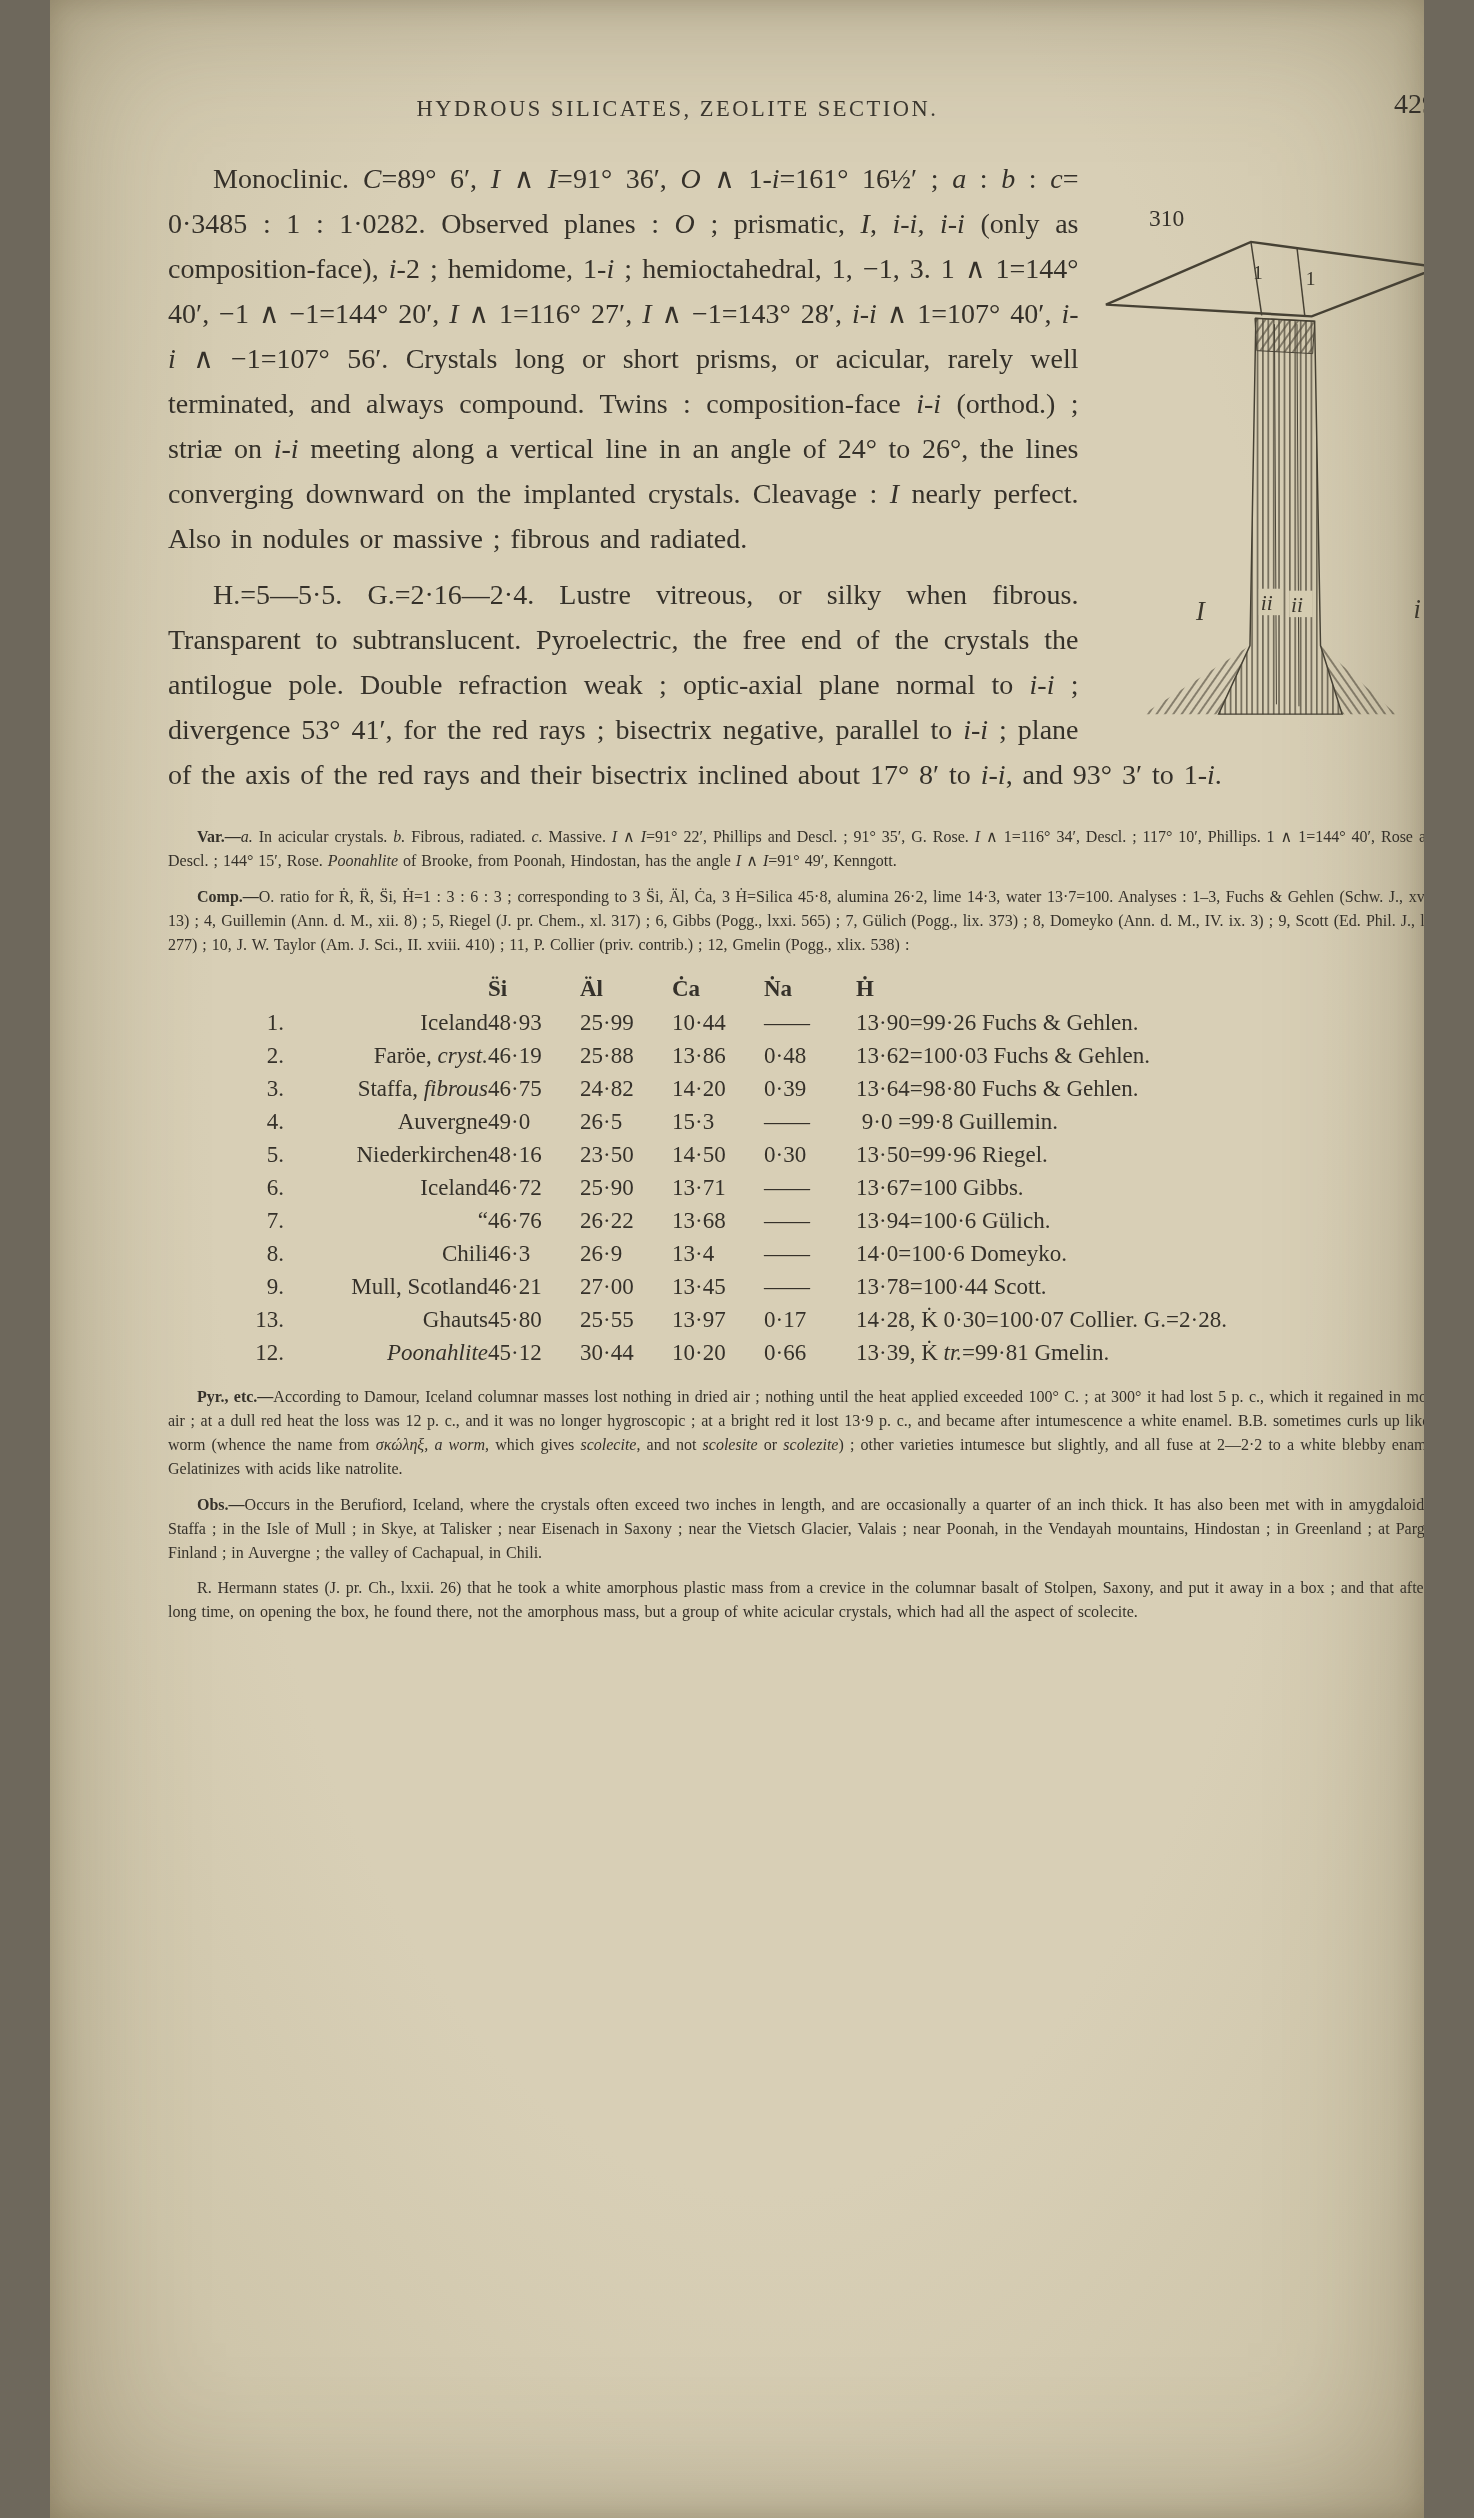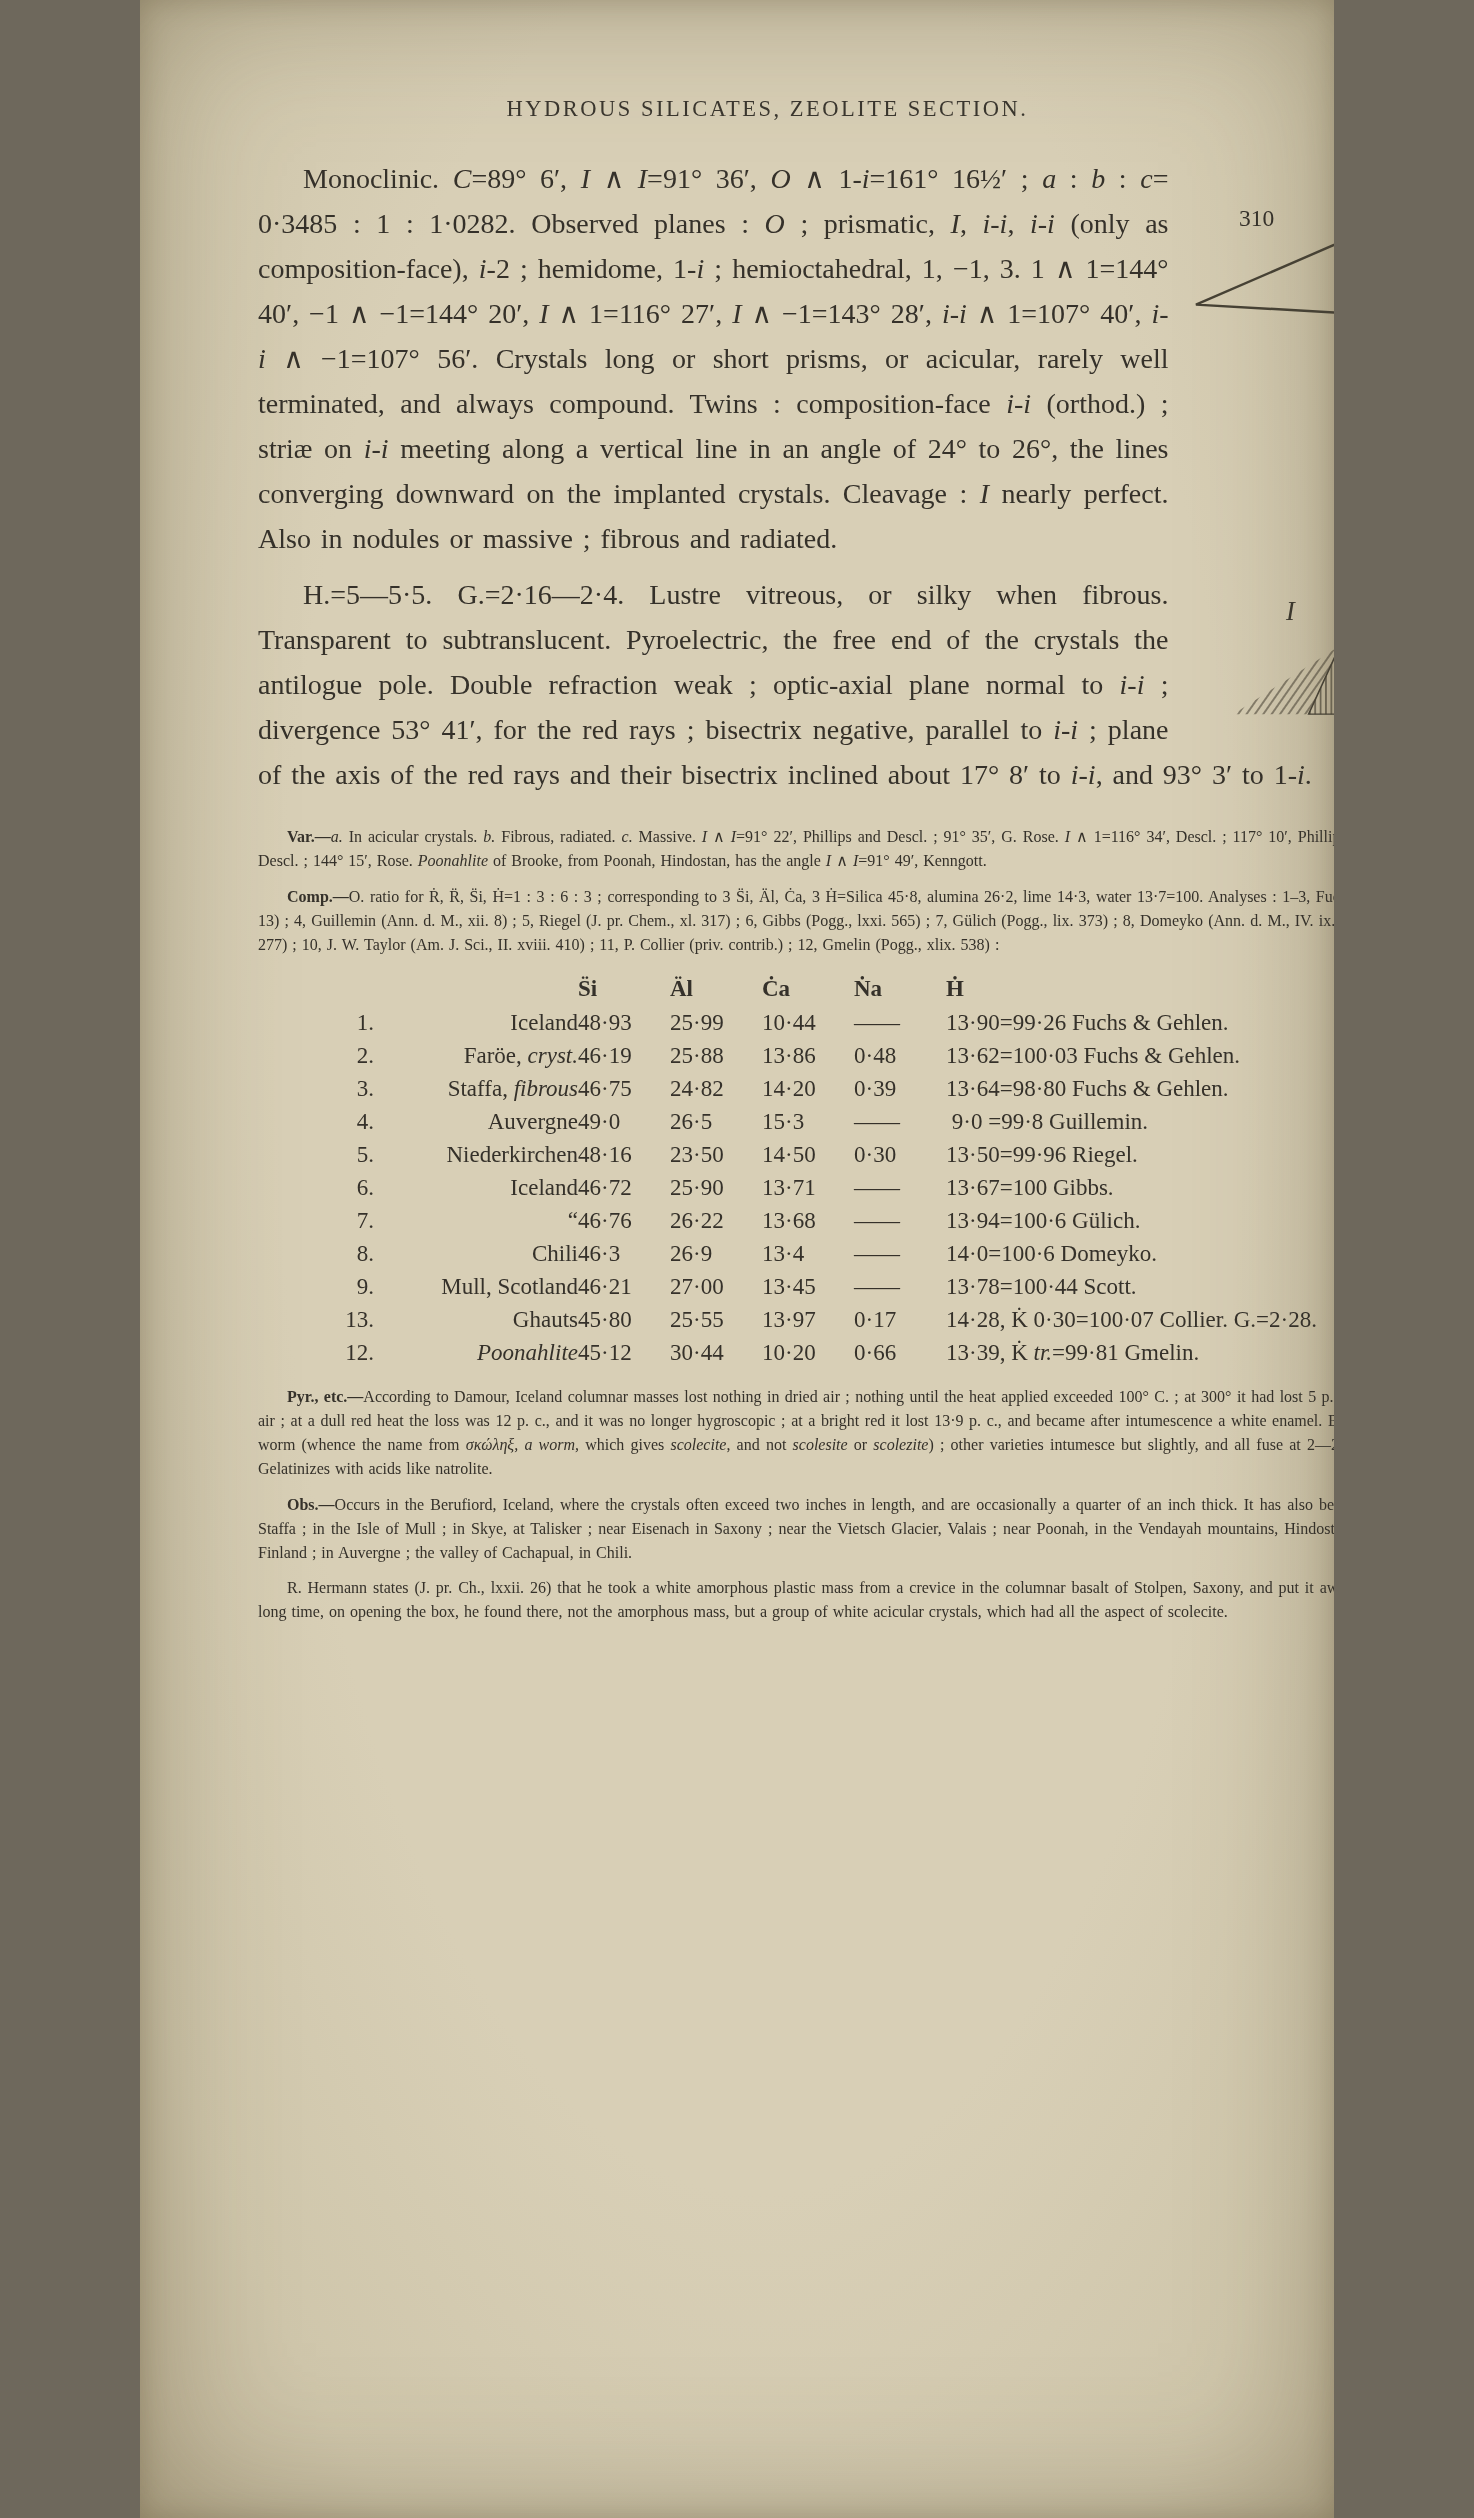--- a/index.html
+++ b/index.html
@@ -1,18 +1,18 @@
 <!DOCTYPE html>
 <html><head>
 <meta charset="utf-8">
 <style>
   html,body { margin:0; padding:0; background:#6e685c; }
   .page {
     position:relative;
-    width:1194px; height:2519px;
+    width:1374px; height:2519px;
     margin:0 auto;
     background: radial-gradient(ellipse at 52% 42%, #d8cfb6 55%, #cfc6ab 82%, #bfb498 100%);
     box-shadow: inset 0 0 147px rgba(92,80,50,0.40), inset 0 0 29px rgba(85,74,46,0.30);
     font-family: "Liberation Serif", "DejaVu Serif", serif;
     color:#35312a;
     overflow:hidden;
   }
   .content { position:absolute; left:118px; top:94px; width:1274px; }
 
   .running-head { position:relative; height:35px; }

